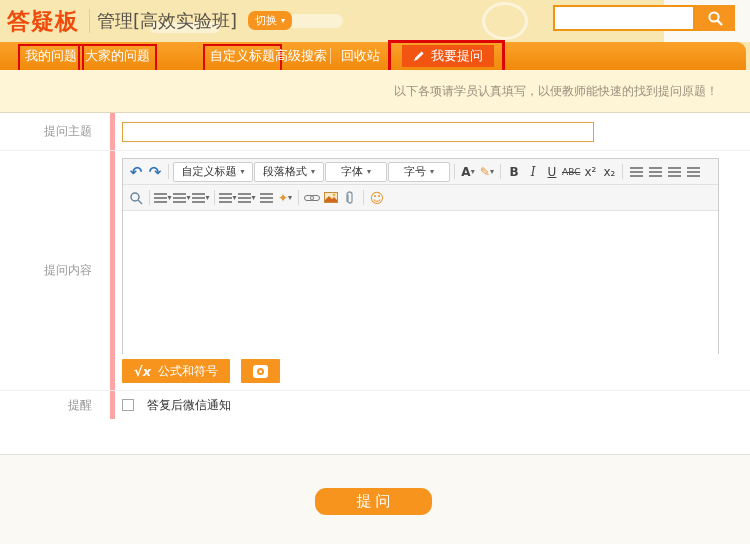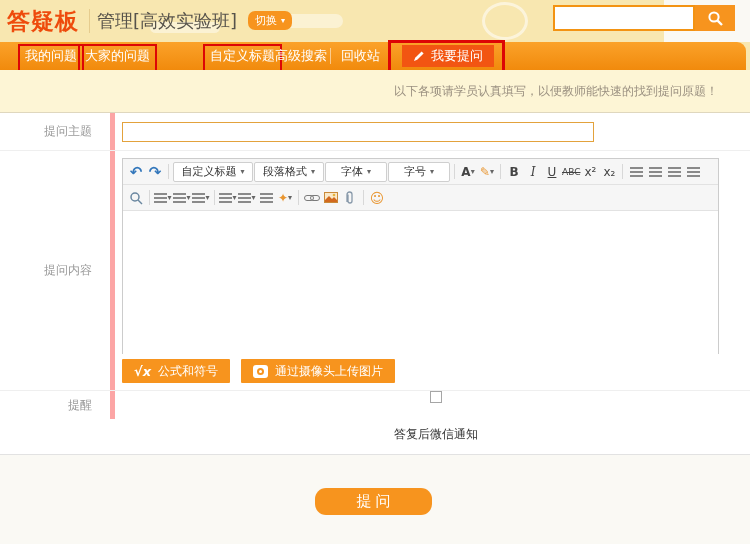--- a/index.html
+++ b/index.html
@@ -62,21 +62,21 @@
   .orange-glyph { color:#E8952F; }
   .editor-body { height:143px; background:#fff; cursor:text; }
   .btnrow { position:absolute; left:7px; top:208px; display:flex; gap:11px; }
   .orange-btn { height:24px; background:#F7941E; color:#fff; font-size:12px; display:inline-flex; align-items:center; gap:7px; padding:0 12px; cursor:pointer; border-radius:1px; }
   .formula-glyph { font-style:italic; font-weight:bold; font-size:13px; }
   .cam-icon { width:15px; height:13px; background:#fff; border-radius:3px; display:inline-flex; align-items:center; justify-content:center; }
   .cam-icon i { display:block; width:7px; height:7px; border:2px solid #F7941E; border-radius:50%; }
 
   .row-remind { height:28px; }
   .row-remind .label-col { align-items:center; }
-  .remind-cell { display:flex; align-items:center; gap:23px; padding-left:7px; font-size:12px; color:#333;flex-direction:column; }
+  .remind-cell { display:flex; align-items:center; gap:13px; padding-left:7px; font-size:12px; color:#333; }
   .checkbox { width:12px; height:12px; border:1px solid #A6A6A6; background:#fff; cursor:pointer; flex:none; }
 
   .row-note { height:36px; }
   .note-text { padding:3px 28px 0 7px; font-size:12px; color:#3A3A3A; line-height:16px; }
 
   
   .submit-btn { position:absolute; left:315px; top:488px; width:117px; height:27px; background:#F7941E; color:#fff; font-size:15px; display:flex; align-items:center; justify-content:center; letter-spacing:4px; text-indent:4px; cursor:pointer; border-radius:11px; }
 </style>
 </head>
 <body>
@@ -264,21 +264,20 @@
         </div>
         <div class="btnrow">
           <div class="orange-btn">
             <span class="formula-glyph">√x</span>
             <span>公式和符号</span>
           </div>
           <div class="orange-btn">
             <span class="cam-icon">
                 <i></i>
               </span>
-            <span>通过摄像头上传图片</span>
           </div>
         </div>
       </div>
     </div>
 
     <div class="frow row-remind">
       <div class="label-col">提醒</div>
       <div class="cell remind-cell">
         <span class="checkbox"></span>
         <span>答复后微信通知</span>

